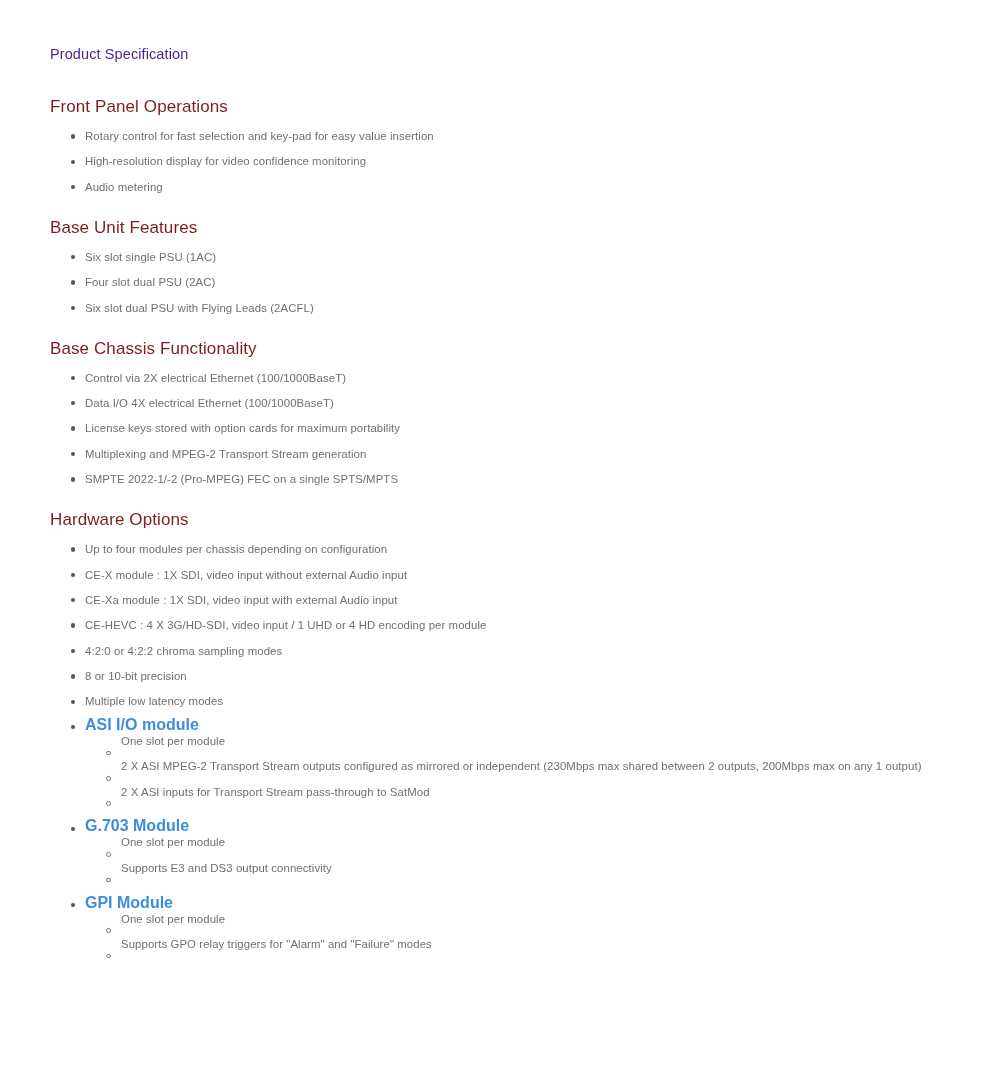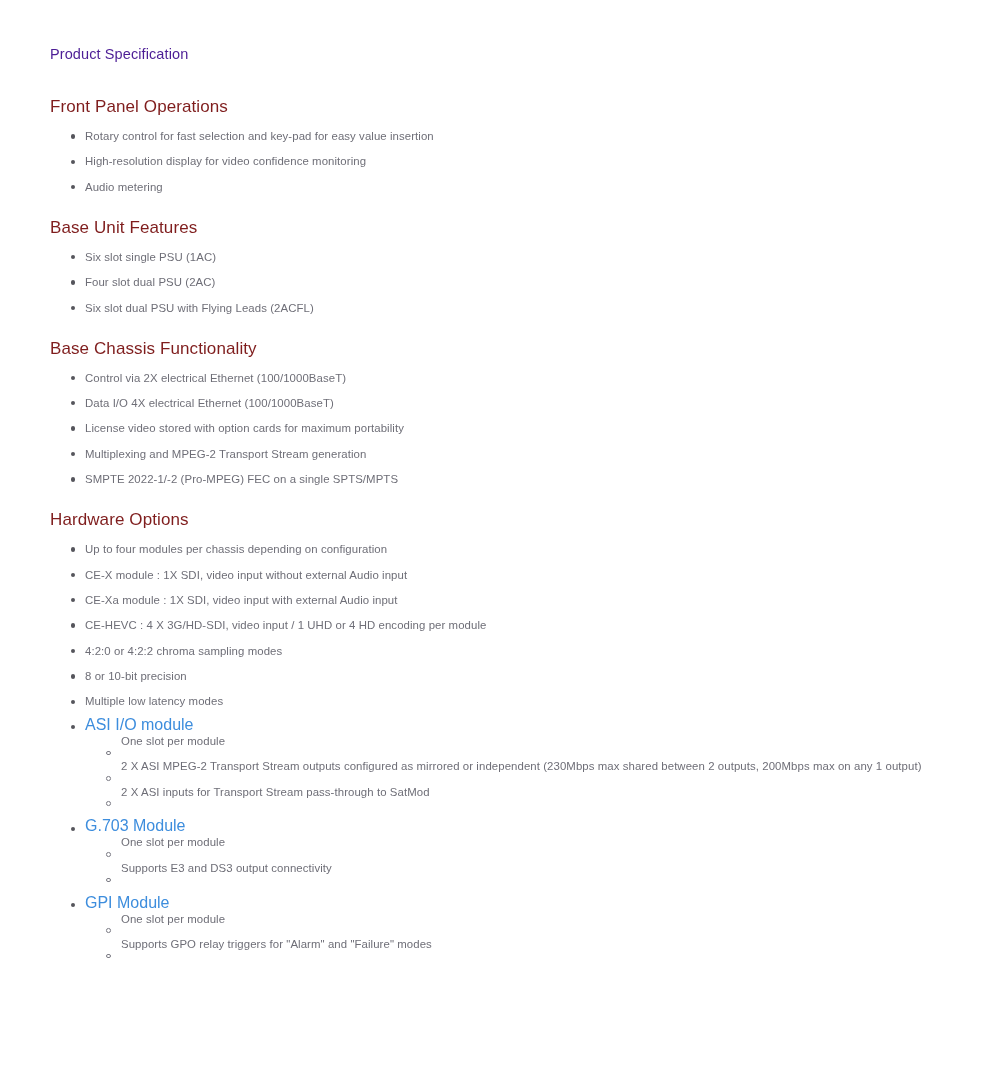--- a/index.html
+++ b/index.html
@@ -122,21 +122,21 @@
   li.link-wrap .row::before {
     content: "";
     position: absolute;
     left: 21px;
     bottom: 4.5px;
     width: 4.4px;
     height: 4.4px;
     border-radius: 50%;
     background: #55555c;
   }
-  li.link-wrap .row .item-text { color: #3d8ddd; }
+  li.link-wrap .row .item-text { color: #3d8ddd; font-weight: bold; }
 </style>
 </head>
 <body>
 
 <div class="page">
 
   <h1 class="doc-title">Product Specification</h1>
 
   <div class="sp-title"></div>
 
@@ -177,21 +177,21 @@
   <div class="section">
     <h2 class="section-heading">Base Chassis Functionality</h2>
     <ul class="bullets">
       <li class="item">
         <span class="item-text">Control via 2X electrical Ethernet (100/1000BaseT)</span>
       </li>
       <li class="item">
         <span class="item-text">Data I/O 4X electrical Ethernet (100/1000BaseT)</span>
       </li>
       <li class="item">
-        <span class="item-text">License video stored with option cards for maximum portability</span>
+        <span class="item-text">License keys stored with option cards for maximum portability</span>
       </li>
       <li class="item">
         <span class="item-text">Multiplexing and MPEG-2 Transport Stream generation</span>
       </li>
       <li class="item">
         <span class="item-text">SMPTE 2022-1/-2 (Pro-MPEG) FEC on a single SPTS/MPTS</span>
       </li>
     </ul>
   </div>
 

